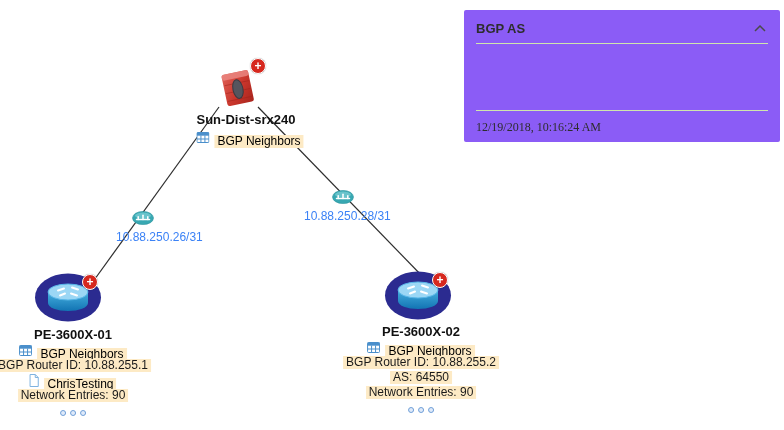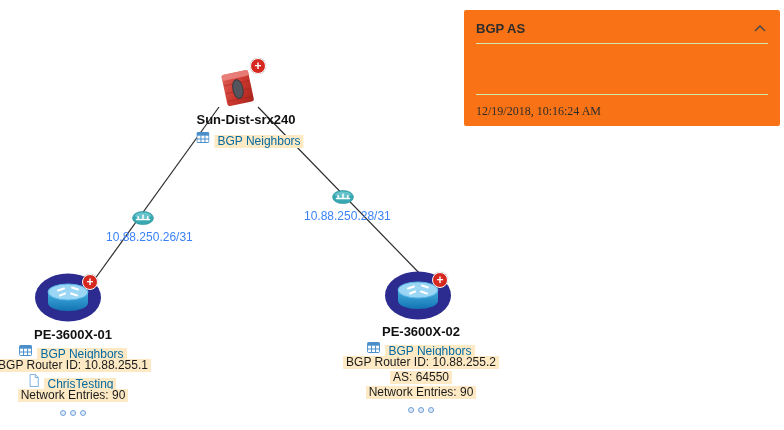--- a/index.html
+++ b/index.html
@@ -20,21 +20,21 @@
     text-align: right;
   }
 
   
   .rows { display: flex; flex-direction: column; align-items: center; gap: 2px; }
   .row { display: flex; align-items: center; gap: 5px; white-space: nowrap; height: 13px; }
   .hl {
     background: #fdeac5; padding: 0 3px; font-size: 12px; line-height: 13px;
     color: #1a1a1a; white-space: nowrap;
   }
-  .hl.link { color: #0369a1; margin-top: 8px; }
+  .hl.link { color: #000000; margin-top: 8px; }
   .row .icon { flex: 0 0 auto; display: inline-flex; }
 
   .dots { display: flex; gap: 4px; margin-top: 6px; justify-content: center; cursor: pointer; }
   .dots i {
     width: 6px; height: 6px; border-radius: 50%;
     border: 1.5px solid #6f9fd8; background: #dfeafa; display: block;
   }
 
   
   .edge-label { font-size: 12px; color: #3b82f6; white-space: nowrap; }
@@ -43,22 +43,22 @@
   .plus-badge {
     position: absolute; width: 16px; height: 16px; border-radius: 50%;
     background: #d6281e; border: 1.5px solid #ffffff;
     color: #fff; font-size: 12px; font-weight: bold; line-height: 12px;
     display: flex; align-items: center; justify-content: center;
     box-shadow: 0 0 1px rgba(0,0,0,.4);
   }
 
   
   .panel {
-    position: absolute; left: 464px; top: 10px; width: 316px; height: 116px;
-    background: #f97316; border-radius: 2px;
+    position: absolute; left: 464px; top: 10px; width: 316px; height: 132px;
+    background: #8b5cf6; border-radius: 2px;
     display: flex; flex-direction: column; padding: 8px 12px 7px 12px;
   }
   .panel-head { display: flex; align-items: center; justify-content: space-between; height: 20px; }
   .panel-title { font-weight: bold; font-size: 13px; color: #2d2d2d; }
   .panel-collapse { cursor: pointer; display: inline-flex; padding: 2px; }
   .panel-divider { border: none; border-top: 1px solid #cfe6ad; margin: 5px 0 6px 0; }
   .panel-items { padding-left: 7px; display: flex; flex-direction: column; gap: 7px; }
   .panel-item { font-size: 13.5px; color: #1f1f1f; }
   .panel-spacer { flex: 1; }
   .panel-time { font-size: 12px; color: #2d2d2d; padding-top: 3px; font-family: Liberation Serif, serif; }
@@ -114,21 +114,21 @@
       <ellipse cx="11" cy="7" rx="10.5" ry="6.6" fill="#38a8b2" stroke="#27929c" stroke-width="0.6"></ellipse>
       <ellipse cx="11" cy="4.6" rx="8" ry="3.1" fill="#79ccd3" opacity="0.75"></ellipse>
       <g stroke="#ffffff" stroke-width="1.5" stroke-linecap="round">
         <line x1="4.5" y1="8.6" x2="17.5" y2="8.6"></line>
         <line x1="6.2" y1="8.6" x2="6.2" y2="5.8"></line>
         <line x1="15.8" y1="8.6" x2="15.8" y2="5.8"></line>
         <line x1="11" y1="8.6" x2="11" y2="4.2"></line>
       </g>
     </svg>
   </div>
-  <div class="abs edge-label" style="left:106px; top:230px;">10.88.250.26/31</div>
+  <div class="abs edge-label" style="left:116px; top:230px;">10.88.250.26/31</div>
 
   <div class="abs" style="left:332px; top:190px;">
     <svg width="22" height="14" viewBox="0 0 22 14">
       <ellipse cx="11" cy="7" rx="10.5" ry="6.6" fill="#38a8b2" stroke="#27929c" stroke-width="0.6"></ellipse>
       <ellipse cx="11" cy="4.6" rx="8" ry="3.1" fill="#79ccd3" opacity="0.75"></ellipse>
       <g stroke="#ffffff" stroke-width="1.5" stroke-linecap="round">
         <line x1="4.5" y1="8.6" x2="17.5" y2="8.6"></line>
         <line x1="6.2" y1="8.6" x2="6.2" y2="5.8"></line>
         <line x1="15.8" y1="8.6" x2="15.8" y2="5.8"></line>
         <line x1="11" y1="8.6" x2="11" y2="4.2"></line>

